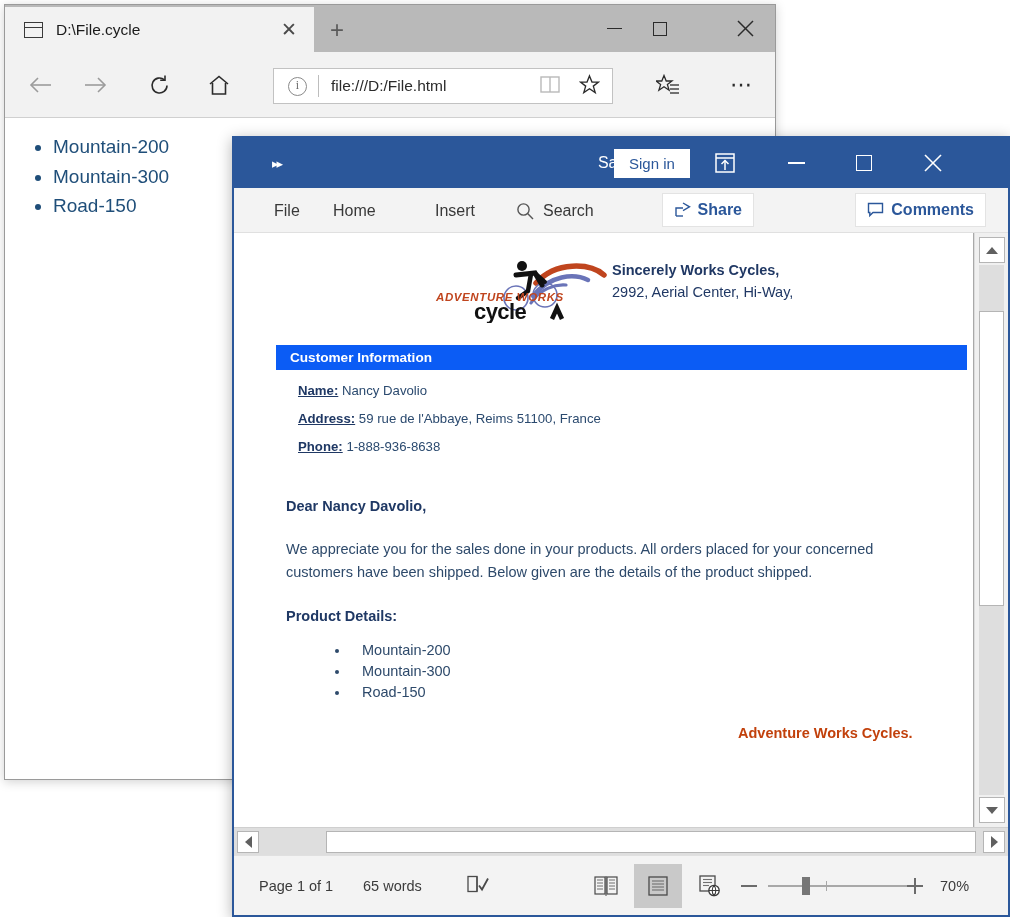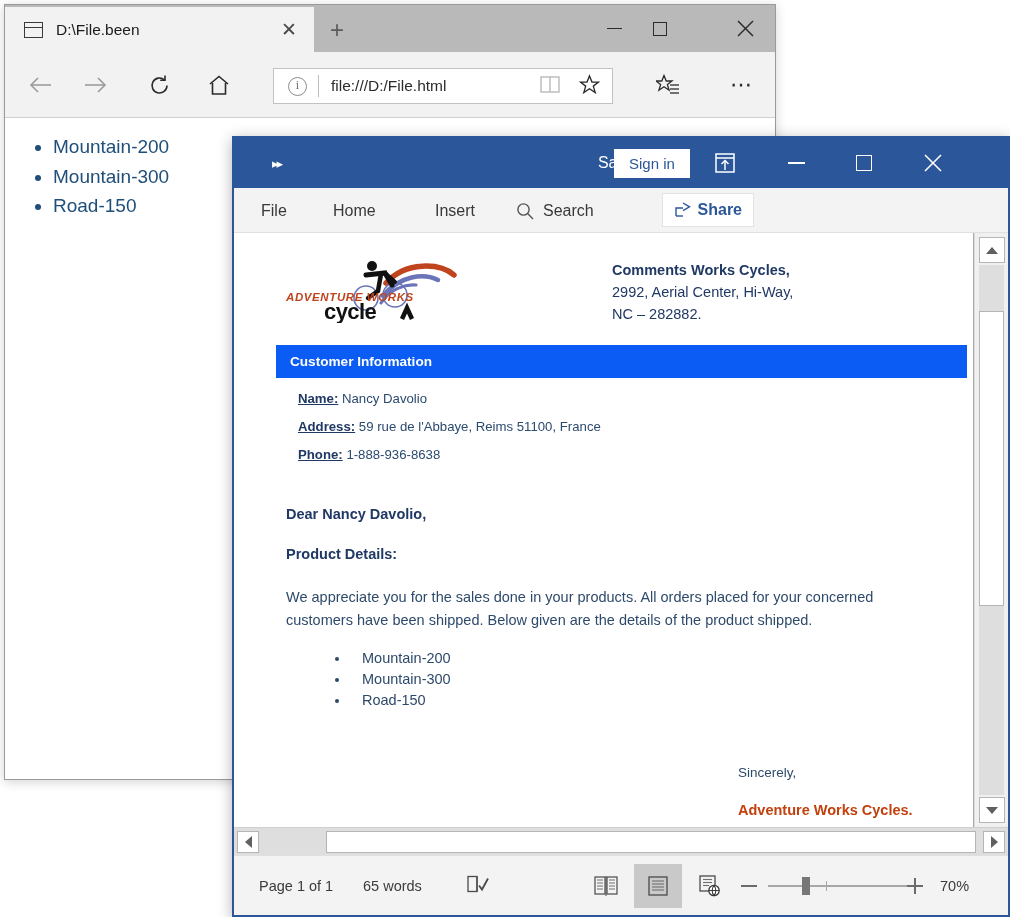--- a/index.html
+++ b/index.html
@@ -211,21 +211,21 @@
     background: #f3f3f3;
     border-bottom: 1px solid #e0e0e0;
     box-sizing: border-box;
   }
   .rtab {
     position: absolute; top: 0; height: 45px;
     display: flex; align-items: center;
     font-size: 16px; color: #383838;
     font-family: "Liberation Sans", sans-serif;
   }
-  #rt-file { left: 27px; }
+  #rt-file { left: 40px; }
   #rt-home { left: 99px; }
   #rt-insert { left: 201px; }
   #ribbon-search {
     position: absolute; left: 282px; top: 0; height: 45px;
     display: flex; align-items: center; gap: 9px;
     font-size: 16px; color: #383838;
     font-family: "Liberation Sans", sans-serif;
   }
   .rbtn {
     position: absolute; top: 5px; height: 34px;
@@ -259,32 +259,33 @@
   }
   #letterhead {
     display: flex;
     align-items: flex-start;
     padding-top: 6px;
   }
   #logo-wrap {
     width: 330px;
     padding-left: 6px;
     padding-top: 4px;
+    text-align: right;
   }
   #company-block {
     font-size: 14.5px;
     line-height: 22px;
     color: #203864;
     font-family: "Liberation Sans", sans-serif;
     padding-top: 10px;
   }
   #company-name { font-weight: bold; }
   #section-band {
     margin-top: 18px;
-    height: 33px;
+    height: 25px;
     background: #0b5cf5;
     display: flex; align-items: center;
     padding-left: 14px;
     color: #ffffff;
     font-size: 13.6px;
     font-weight: bold;
     font-family: "Liberation Sans", sans-serif;
   }
   .field-row {
     margin-top: 13px;
@@ -430,21 +431,21 @@
 </head>
 <body>
 
 <div id="root">
 
   <div id="browser">
 
     <div id="browser-tabstrip">
       <div class="btab">
         <span class="btab-icon"></span>
-        <span class="btab-title">D:\File.been</span>
+        <span class="btab-title">D:\File.cycle</span>
         <span class="btab-close">✕</span>
       </div>
       <div class="btab-new">+</div>
 
       <div class="win-ctrl" id="b-min">
         <span class="dash"></span>
       </div>
       <div class="win-ctrl" id="b-max">
         <span class="sq"></span>
       </div>
@@ -562,20 +563,26 @@
       </div>
 
       <div class="rbtn" id="rb-share">
         <svg width="17" height="16" viewBox="0 0 17 16">
           <polyline points="9,1 15.5,4.8 9,8.6" fill="none" stroke="#2b579a" stroke-width="1.4"></polyline>
           <path d="M2 14 V6 H9" fill="none" stroke="#2b579a" stroke-width="1.4"></path>
           <line x1="2" y1="14" x2="9" y2="14" stroke="#2b579a" stroke-width="1.4"></line>
         </svg>
         <span>Share</span>
       </div>
+      <div class="rbtn" id="rb-comments">
+        <svg width="17" height="16" viewBox="0 0 17 16">
+          <path d="M1.5 1.5 H15.5 V10.5 H6 L2.8 13.6 V10.5 H1.5 Z" fill="none" stroke="#2b579a" stroke-width="1.4"></path>
+        </svg>
+        <span>Comments</span>
+      </div>
     </div>
 
     <div id="word-doc-area">
 
       <div id="page">
         <div id="page-inner">
 
           <div id="letterhead">
             <div id="logo-wrap">
               <svg width="180" height="70" viewBox="0 0 180 70">
@@ -592,51 +599,49 @@
                 <path d="M99 21 L96 38 L86 45" fill="none" stroke="#111" stroke-width="4.5" stroke-linecap="round"></path>
                 <path d="M103 20 L113 29" fill="none" stroke="#111" stroke-width="4" stroke-linecap="round"></path>
 
                 <text x="4" y="48" font-family="Liberation Sans, sans-serif" font-size="11.5" font-weight="bold" font-style="italic" fill="#c0451e" letter-spacing="0.6">ADVENTURE WORKS</text>
 
                 <text x="42" y="66" font-family="Liberation Sans, sans-serif" font-size="22" font-weight="bold" fill="#111" letter-spacing="-0.6">cycle</text>
                 <path d="M120 66 L125 55 L130 66" fill="none" stroke="#111" stroke-width="4.5" stroke-linejoin="miter"></path>
               </svg>
             </div>
             <div id="company-block">
-              <div id="company-name">Comments Works Cycles,</div>
+              <div id="company-name">Sincerely Works Cycles,</div>
               <div>2992, Aerial Center, Hi-Way,</div>
-              <div>NC – 282882.</div>
             </div>
           </div>
 
           <div id="section-band">Customer Information</div>
 
           <div class="field-row">
             <span class="lbl">Name:</span>
             <span>Nancy Davolio</span>
           </div>
           <div class="field-row">
             <span class="lbl">Address:</span>
             <span>59 rue de l'Abbaye, Reims 51100, France</span>
           </div>
           <div class="field-row">
             <span class="lbl">Phone:</span>
             <span>1-888-936-8638</span>
           </div>
 
           <div id="letter-body">
             <div id="salutation">Dear Nancy Davolio,</div>
+            <div id="para1">We appreciate you for the sales done in your products. All orders placed for your concerned customers have been shipped. Below given are the details of the product shipped.</div>
             <div id="prod-head">Product Details:</div>
-            <div id="para1">We appreciate you for the sales done in your products. All orders placed for your concerned customers have been shipped. Below given are the details of the product shipped.</div>
             <ul id="prod-list">
               <li>Mountain-200</li>
               <li>Mountain-300</li>
               <li>Road-150</li>
             </ul>
-            <div id="signoff">Sincerely,</div>
             <div id="signoff-company">Adventure Works Cycles.</div>
           </div>
 
         </div>
       </div>
 
       <div id="vsb">
         <div class="sb-arrow" id="vsb-up">
           <span class="tri-up"></span>
         </div>

